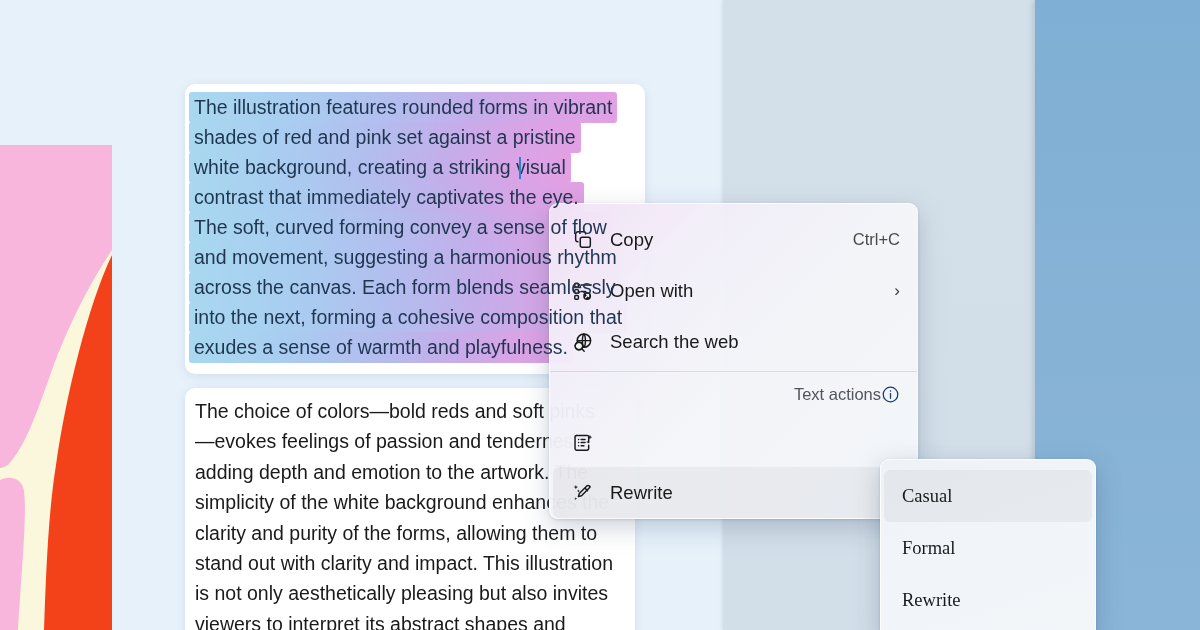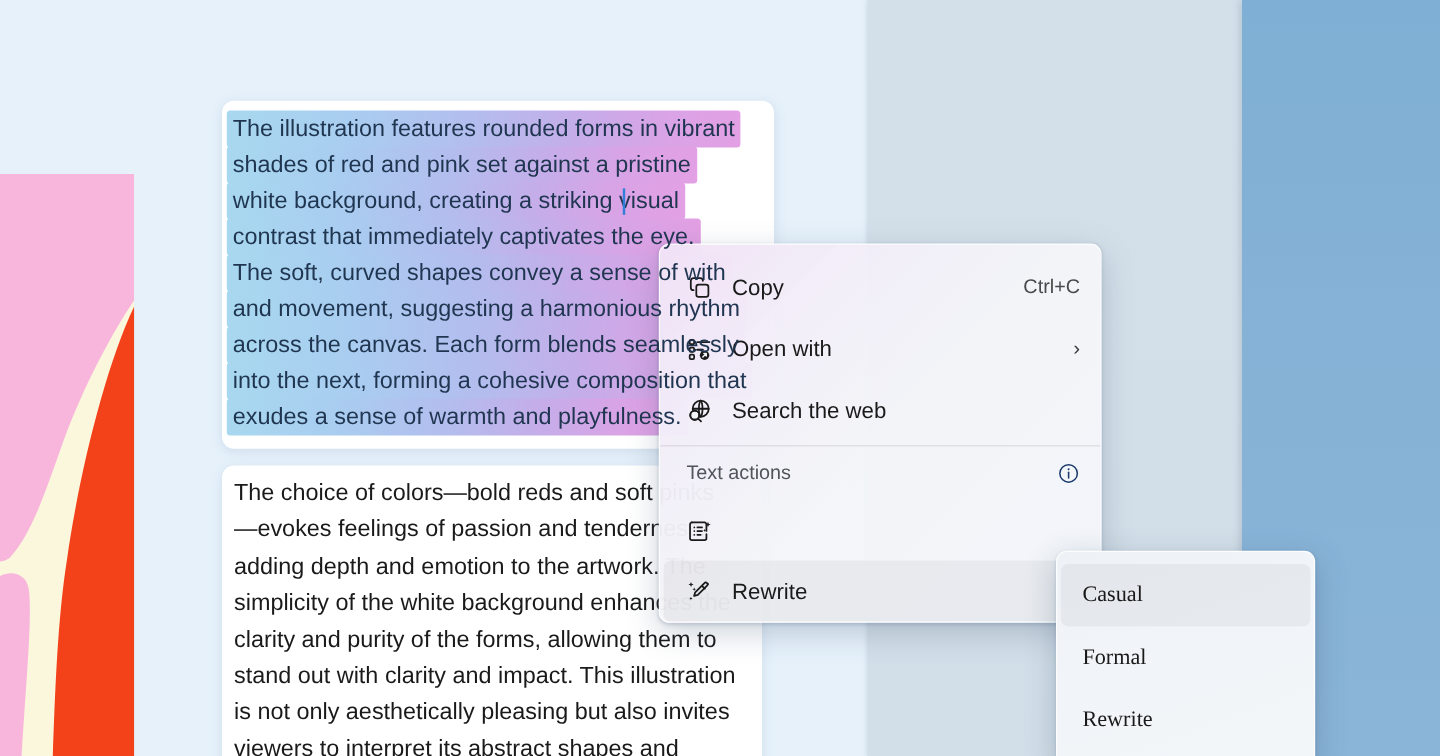--- a/index.html
+++ b/index.html
@@ -129,21 +129,21 @@
     background: rgba(0,0,0,.10);
   }
 
   .section-header {
     display: flex; align-items: center;
     height: 44px;
     padding: 0 17px 0 22px;
     color: #50555c;
     font-size: 16.5px;
   }
-  .section-header .sh-label { flex: 1 1 auto; }
+  .section-header .sh-label { flex: 1 1 auto; text-align: right; }
 
   
   #rewrite-submenu {
     position: absolute;
     left: 880px; top: 459px; width: 216px; height: 180px;
     border-radius: 9px;
     background: linear-gradient(160deg, #eef2f6 0%, #f1f4f8 40%, #f3f6f9 100%);
     box-shadow: 0 8px 26px rgba(55,80,110,.28), 0 1px 3px rgba(55,80,110,.2);
     border: 1px solid rgba(255,255,255,.8);
     overflow: hidden;
@@ -182,21 +182,21 @@
 
   <div class="doc-card" id="body-card"></div>
 
   <div class="doc-card" id="selection-card"></div>
 
   <div class="sel-lines">
     <span class="sel-line-wrap"><span class="sel-line"><span>The illustration features rounded forms in vibrant</span></span></span>
     <span class="sel-line-wrap"><span class="sel-line"><span>shades of red and pink set against a pristine</span></span></span>
     <span class="sel-line-wrap"><span class="sel-line"><span>white background, creating a striking visual</span></span></span>
     <span class="sel-line-wrap"><span class="sel-line"><span>contrast that immediately captivates the eye.</span></span></span>
-    <span class="sel-line-wrap"><span class="sel-line"><span>The soft, curved shapes convey a sense of with</span></span></span>
+    <span class="sel-line-wrap"><span class="sel-line"><span>The soft, curved forming convey a sense of flow</span></span></span>
     <span class="sel-line-wrap"><span class="sel-line"><span>and movement, suggesting a harmonious rhythm</span></span></span>
     <span class="sel-line-wrap"><span class="sel-line"><span>across the canvas. Each form blends seamlessly</span></span></span>
     <span class="sel-line-wrap"><span class="sel-line"><span>into the next, forming a cohesive composition that</span></span></span>
     <span class="sel-line-wrap"><span class="sel-line"><span>exudes a sense of warmth and playfulness.</span></span></span>
   </div>
 
   <div class="caret"></div>
 
   <div class="body-text"><span>The choice of colors—bold reds and soft pinks</span>
 <span>—evokes feelings of passion and tenderness,</span>

